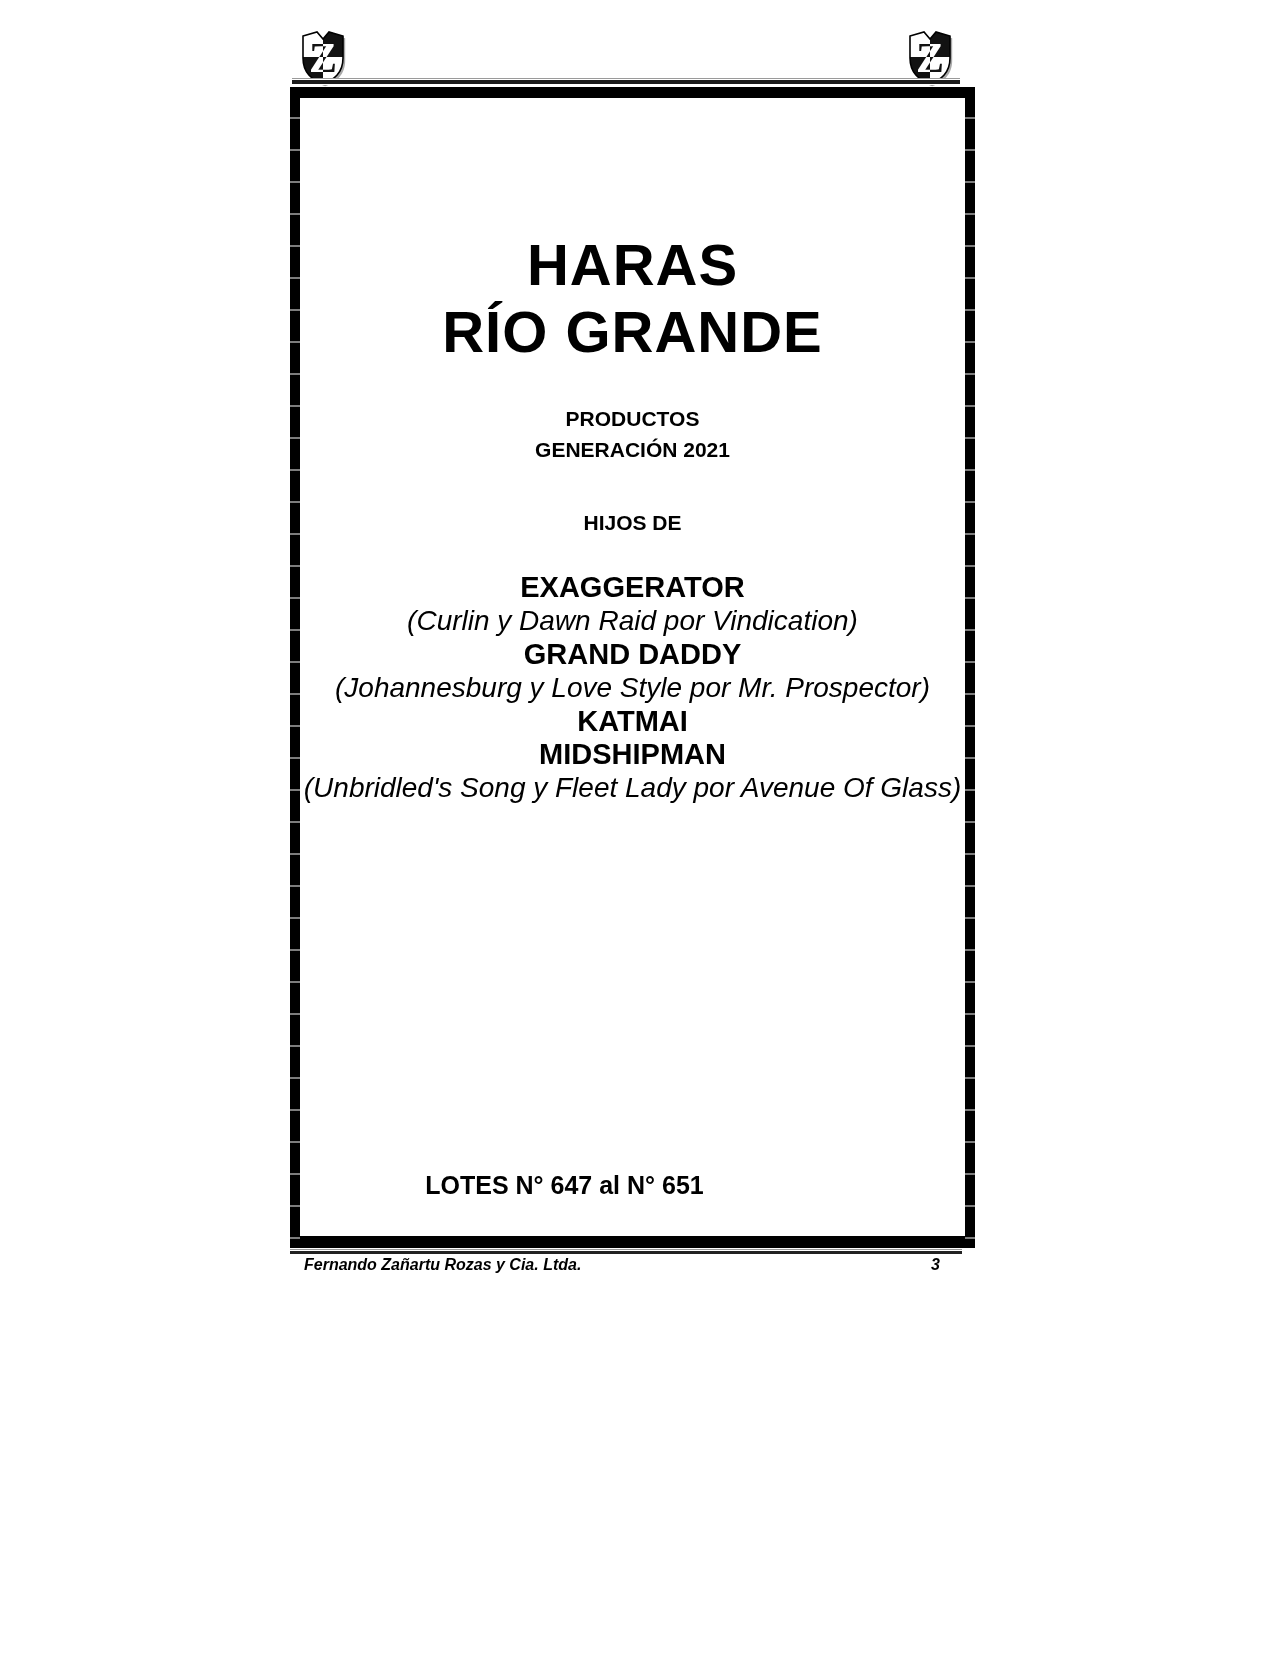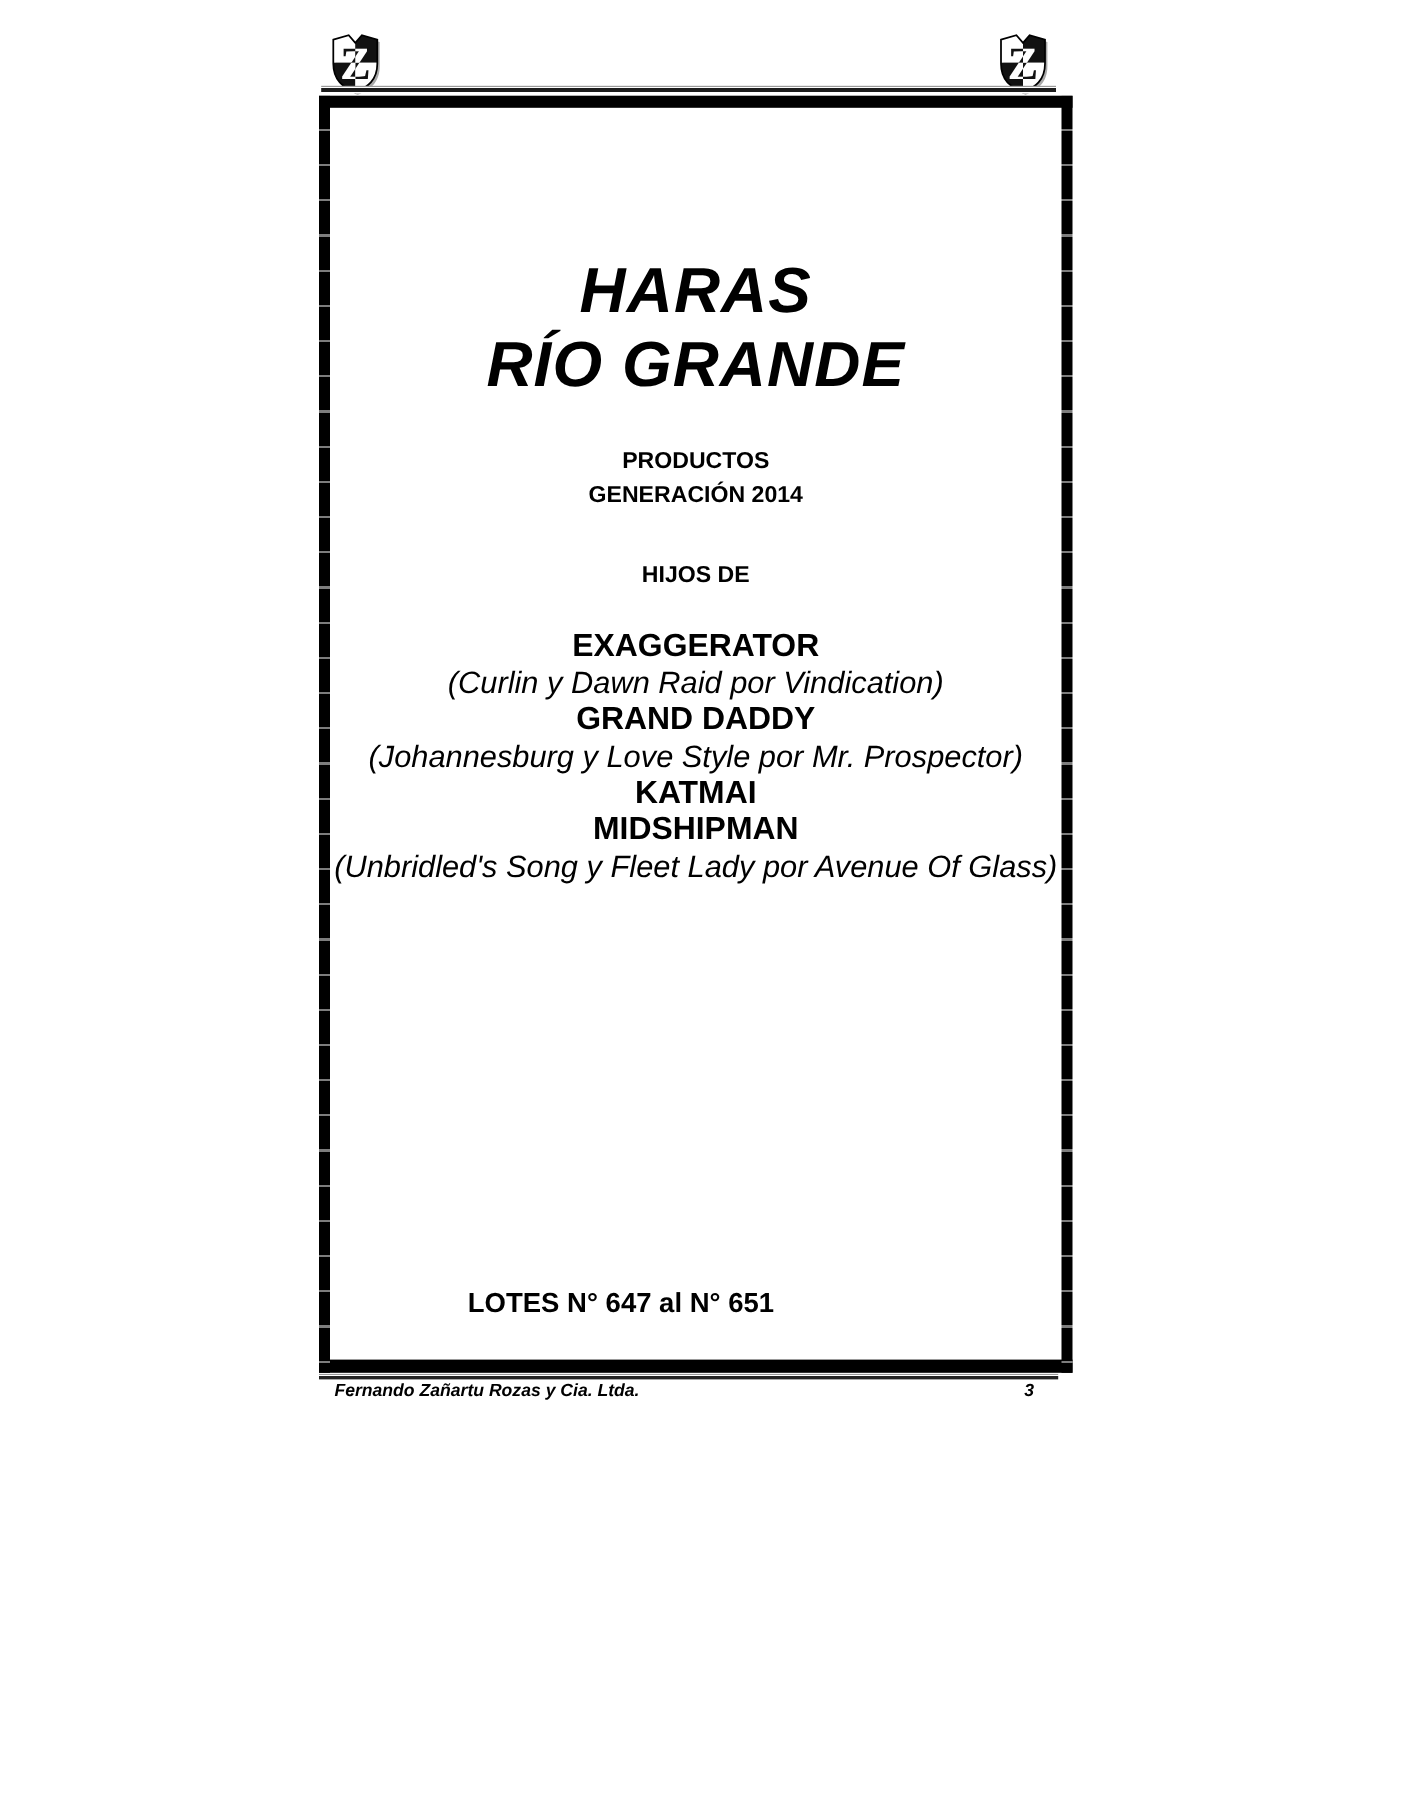--- a/index.html
+++ b/index.html
@@ -19,21 +19,21 @@
   
   .cover-box{position:absolute;left:290px;top:87px;width:685px;height:1161px;background:#fff;}
   .bar{position:absolute;background:#000;}
   .bar.top{left:0;top:0;right:0;height:11px;}
   .bar.bottom{left:0;bottom:0;right:0;height:12px;}
   .bar.vert{top:0;bottom:0;width:10px;
     background:repeating-linear-gradient(to bottom,#000 0 30px,#7d7d7d 30px 32px);}
   .bar.left{left:0;}
   .bar.right{right:0;}
   .block{position:absolute;left:0;right:0;text-align:center;}
-  .title{top:144px;font-size:58px;line-height:67px;font-weight:bold;font-style:italic;letter-spacing:1px;}
+  .title{top:144px;font-size:58px;line-height:67px;font-weight:bold;letter-spacing:1px;}
   .subtitle{top:316px;font-size:21px;line-height:31px;font-weight:bold;}
   .section-heading{top:423px;font-size:21px;line-height:26px;font-weight:bold;}
   .sire-list{top:484px;}
   .sire .name{font-size:29px;line-height:33.4px;font-weight:bold;}
   .sire .pedigree{font-size:28px;line-height:33.4px;font-style:italic;}
   .lots{top:1080px;right:136px;font-size:25px;line-height:36px;font-weight:bold;}
   
   .footer-rule{
     position:absolute;left:290px;top:1249px;width:672px;height:5px;
     background:linear-gradient(to bottom,#9a9a9a 0 1px,#ffffff 1px 2px,#222 2px 5px);
@@ -99,21 +99,21 @@
   <div class="bar vert left"></div>
   <div class="bar vert right"></div>
 
   <div class="block title">
     <div>HARAS</div>
     <div>RÍO GRANDE</div>
   </div>
 
   <div class="block subtitle">
     <div>PRODUCTOS</div>
-    <div>GENERACIÓN 2014</div>
+    <div>GENERACIÓN 2021</div>
   </div>
 
   <div class="block section-heading">HIJOS DE</div>
 
   <div class="block sire-list">
       <div class="sire">
       <div class="name">EXAGGERATOR</div>
       <div class="pedigree">(Curlin y Dawn Raid por Vindication)</div>
     </div>
       <div class="sire">

